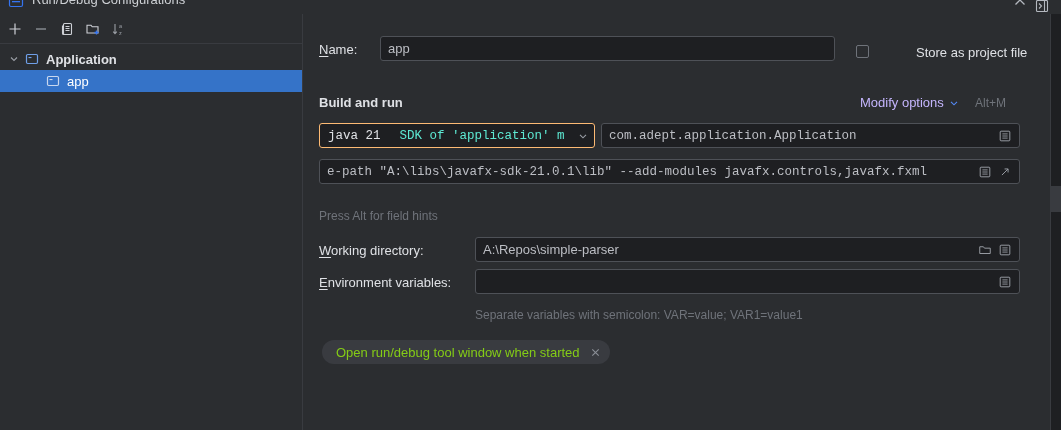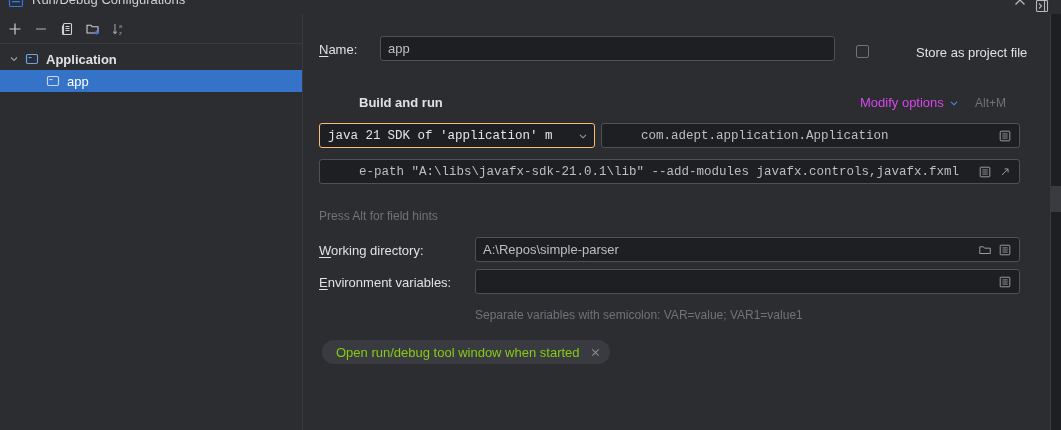--- a/index.html
+++ b/index.html
@@ -145,21 +145,20 @@
   }
   .field .txt {
     padding-left: 7px;
     white-space: nowrap;
     overflow: hidden;
   }
   .field.mono .txt {
     font-family: "Liberation Mono", "DejaVu Sans Mono", monospace;
     font-size: 12.5px;
     color: #bcbec4;
-    margin-left: 32px;
   }
   .field-icons {
     margin-left: auto;
     display: flex;
     align-items: center;
     padding-right: 4px;
     flex: 0 0 auto;
   }
   .ficon {
     width: 20px; height: 20px;
@@ -173,26 +172,25 @@
     font-size: 12px;
     color: #6f737a;
     white-space: nowrap;
   }
   .section-title {
     position: absolute;
     font-size: 13px;
     font-weight: bold;
     color: #dfe1e5;
     white-space: nowrap;
-    margin-left: 40px;
   }
   .link {
     position: absolute;
     font-size: 13px;
-    color: #d946ef;
+    color: #c4b5fd;
     cursor: pointer;
     white-space: nowrap;
     display: flex;
     align-items: center;
   }
   .shortcut {
     position: absolute;
     font-size: 12px;
     color: #6f737a;
     white-space: nowrap;
@@ -223,21 +221,21 @@
     border-radius: 3px;
     box-sizing: border-box;
     display: flex;
     align-items: center;
     cursor: pointer;
     overflow: hidden;
     font-family: "Liberation Mono", "DejaVu Sans Mono", monospace;
     font-size: 12.5px;
   }
   .combo .primary { color: #dfe1e5; padding-left: 8px; }
-  .combo .secondary { color: #e5e5e5; padding-left: 7px; overflow: hidden; white-space: nowrap; }
+  .combo .secondary { color: #5eead4; padding-left: 7px; overflow: hidden; white-space: nowrap; margin-left: 12px; }
   .combo .chev {
     margin-left: auto;
     padding: 0 6px;
     display: flex;
     align-items: center;
     flex: 0 0 auto;
   }
   
   .chip {
     position: absolute;

